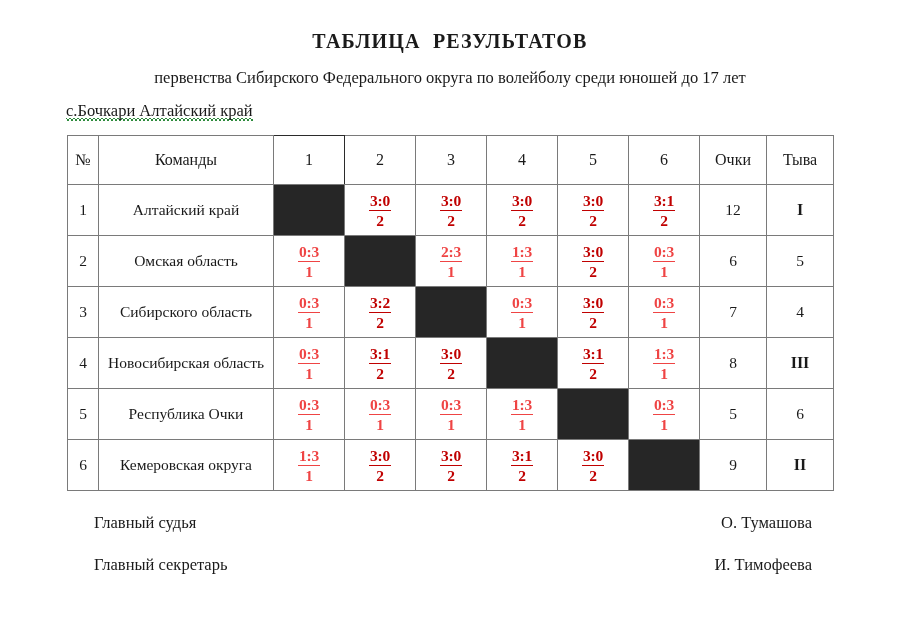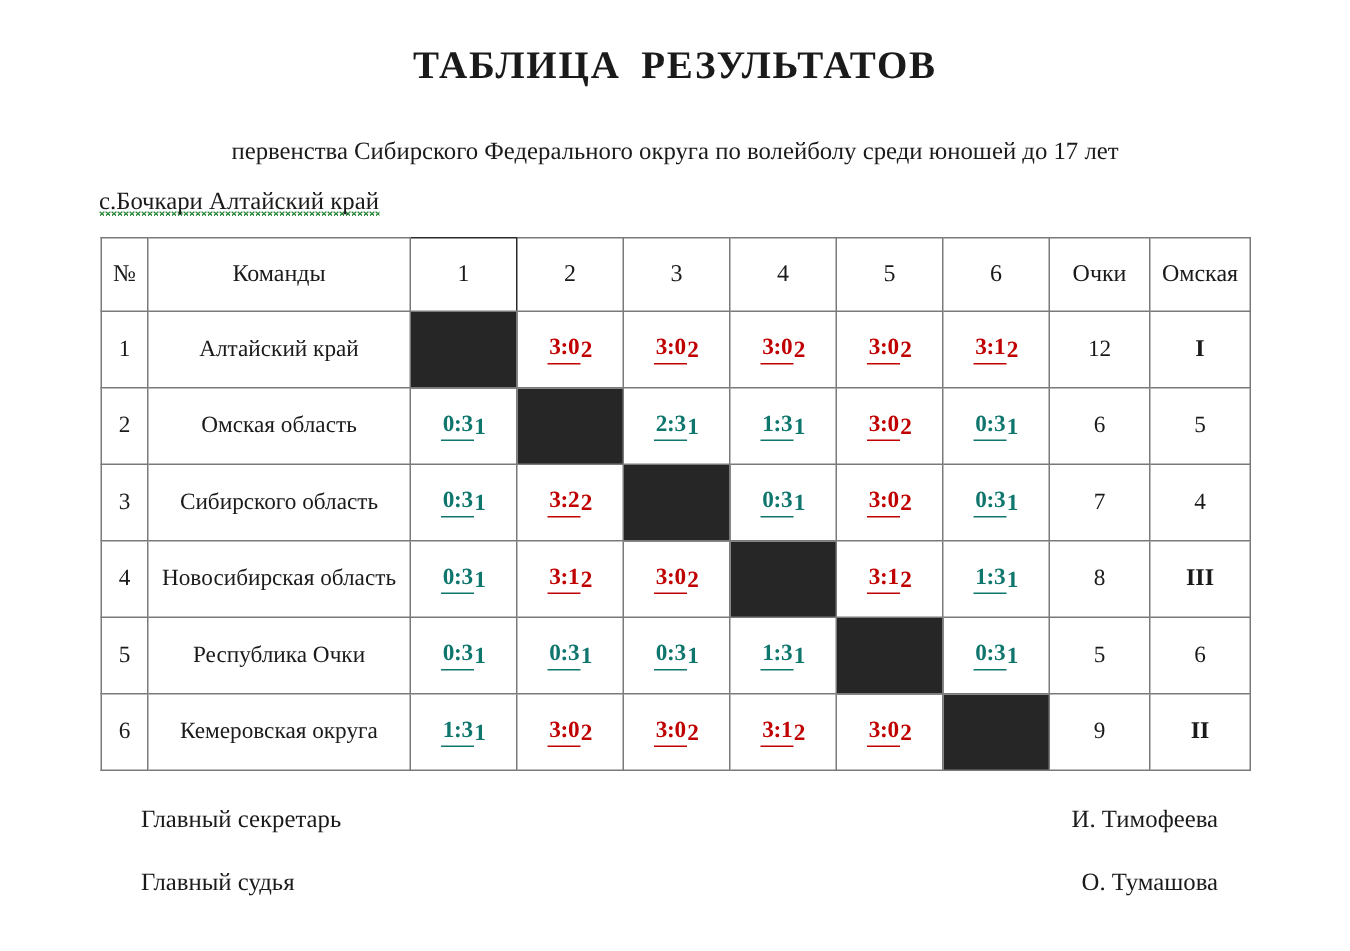--- a/index.html
+++ b/index.html
@@ -16,30 +16,30 @@
     color: #1a1a1a;
     overflow: hidden;
   }
 
   
   .doc-header {
     padding-top: 30px;
     text-align: center;
   }
   .doc-title {
-    font-size: 26px;
+    font-size: 20px;
     font-weight: bold;
     letter-spacing: 1.2px;
     word-spacing: 6px;
     line-height: 1.1;
   }
   .doc-subtitle {
     font-size: 16.5px;
     line-height: 1.42;
-    margin-top: 30px;
+    margin-top: 14px;
   }
   .doc-subtitle div { white-space: nowrap; }
 
   
   .meta-row {
     margin-top: 12px;
     padding: 0 96px 0 66px;
     display: flex;
     justify-content: space-between;
     align-items: baseline;
@@ -105,37 +105,38 @@
   td.idx { font-size: 15.5px; }
 
   
   td.blocked {
     background: #262626;
   }
 
   
   .score {
     display: flex;
+    flex-direction: column;
     align-items: center;
     justify-content: center;
     line-height: 1.12;
     font-size: 15.5px;
   }
   .score .sets {
     border-bottom: 1.4px solid currentColor;
     padding: 0 1px 1px;
     font-weight: bold;
     letter-spacing: -0.2px;
   }
   .score .pts {
     font-weight: bold;
     padding-top: 1px;
   }
   .score.win { color: #c00000; }
-  .score.loss { color: #0f766e; }
+  .score.loss { color: #ef4444; }
 
   td.place .roman { font-weight: bold; font-size: 16px; }
 
   
   .signatures {
     margin-top: 22px;
     padding: 0 88px 0 94px;
     font-size: 16.5px;
   }
   .sig-row {
@@ -165,21 +166,21 @@
       <tr>
         <th class="col-num">№</th>
         <th class="col-team">Команды</th>
         <th class="col-opp first-opp">1</th>
         <th class="col-opp">2</th>
         <th class="col-opp">3</th>
         <th class="col-opp">4</th>
         <th class="col-opp">5</th>
         <th class="col-opp">6</th>
         <th class="col-pts">Очки</th>
-        <th class="col-place">Омская</th>
+        <th class="col-place">Тыва</th>
       </tr>
     </thead>
     <tbody id="results-body">
         <tr>
           <td class="idx">1</td>
           <td class="team-name">Алтайский край</td>
           <td class="first-opp-col blocked"></td>
           <td>
             <div class="score win">
               <span class="sets">3:0</span>
@@ -396,21 +397,21 @@
           </td>
           <td class="blocked"></td>
           <td>9</td>
           <td class="place"><span class="roman">II</span></td>
         </tr>
       </tbody>
   </table>
 </div>
 
 <div class="signatures" id="signatures">
+    <div class="sig-row">
+      <div>Главный судья</div>
+      <div>О. Тумашова</div>
+    </div>
     <div class="sig-row">
       <div>Главный секретарь</div>
       <div>И. Тимофеева</div>
     </div>
-    <div class="sig-row">
-      <div>Главный судья</div>
-      <div>О. Тумашова</div>
-    </div>
   </div>
 
 </body></html>

